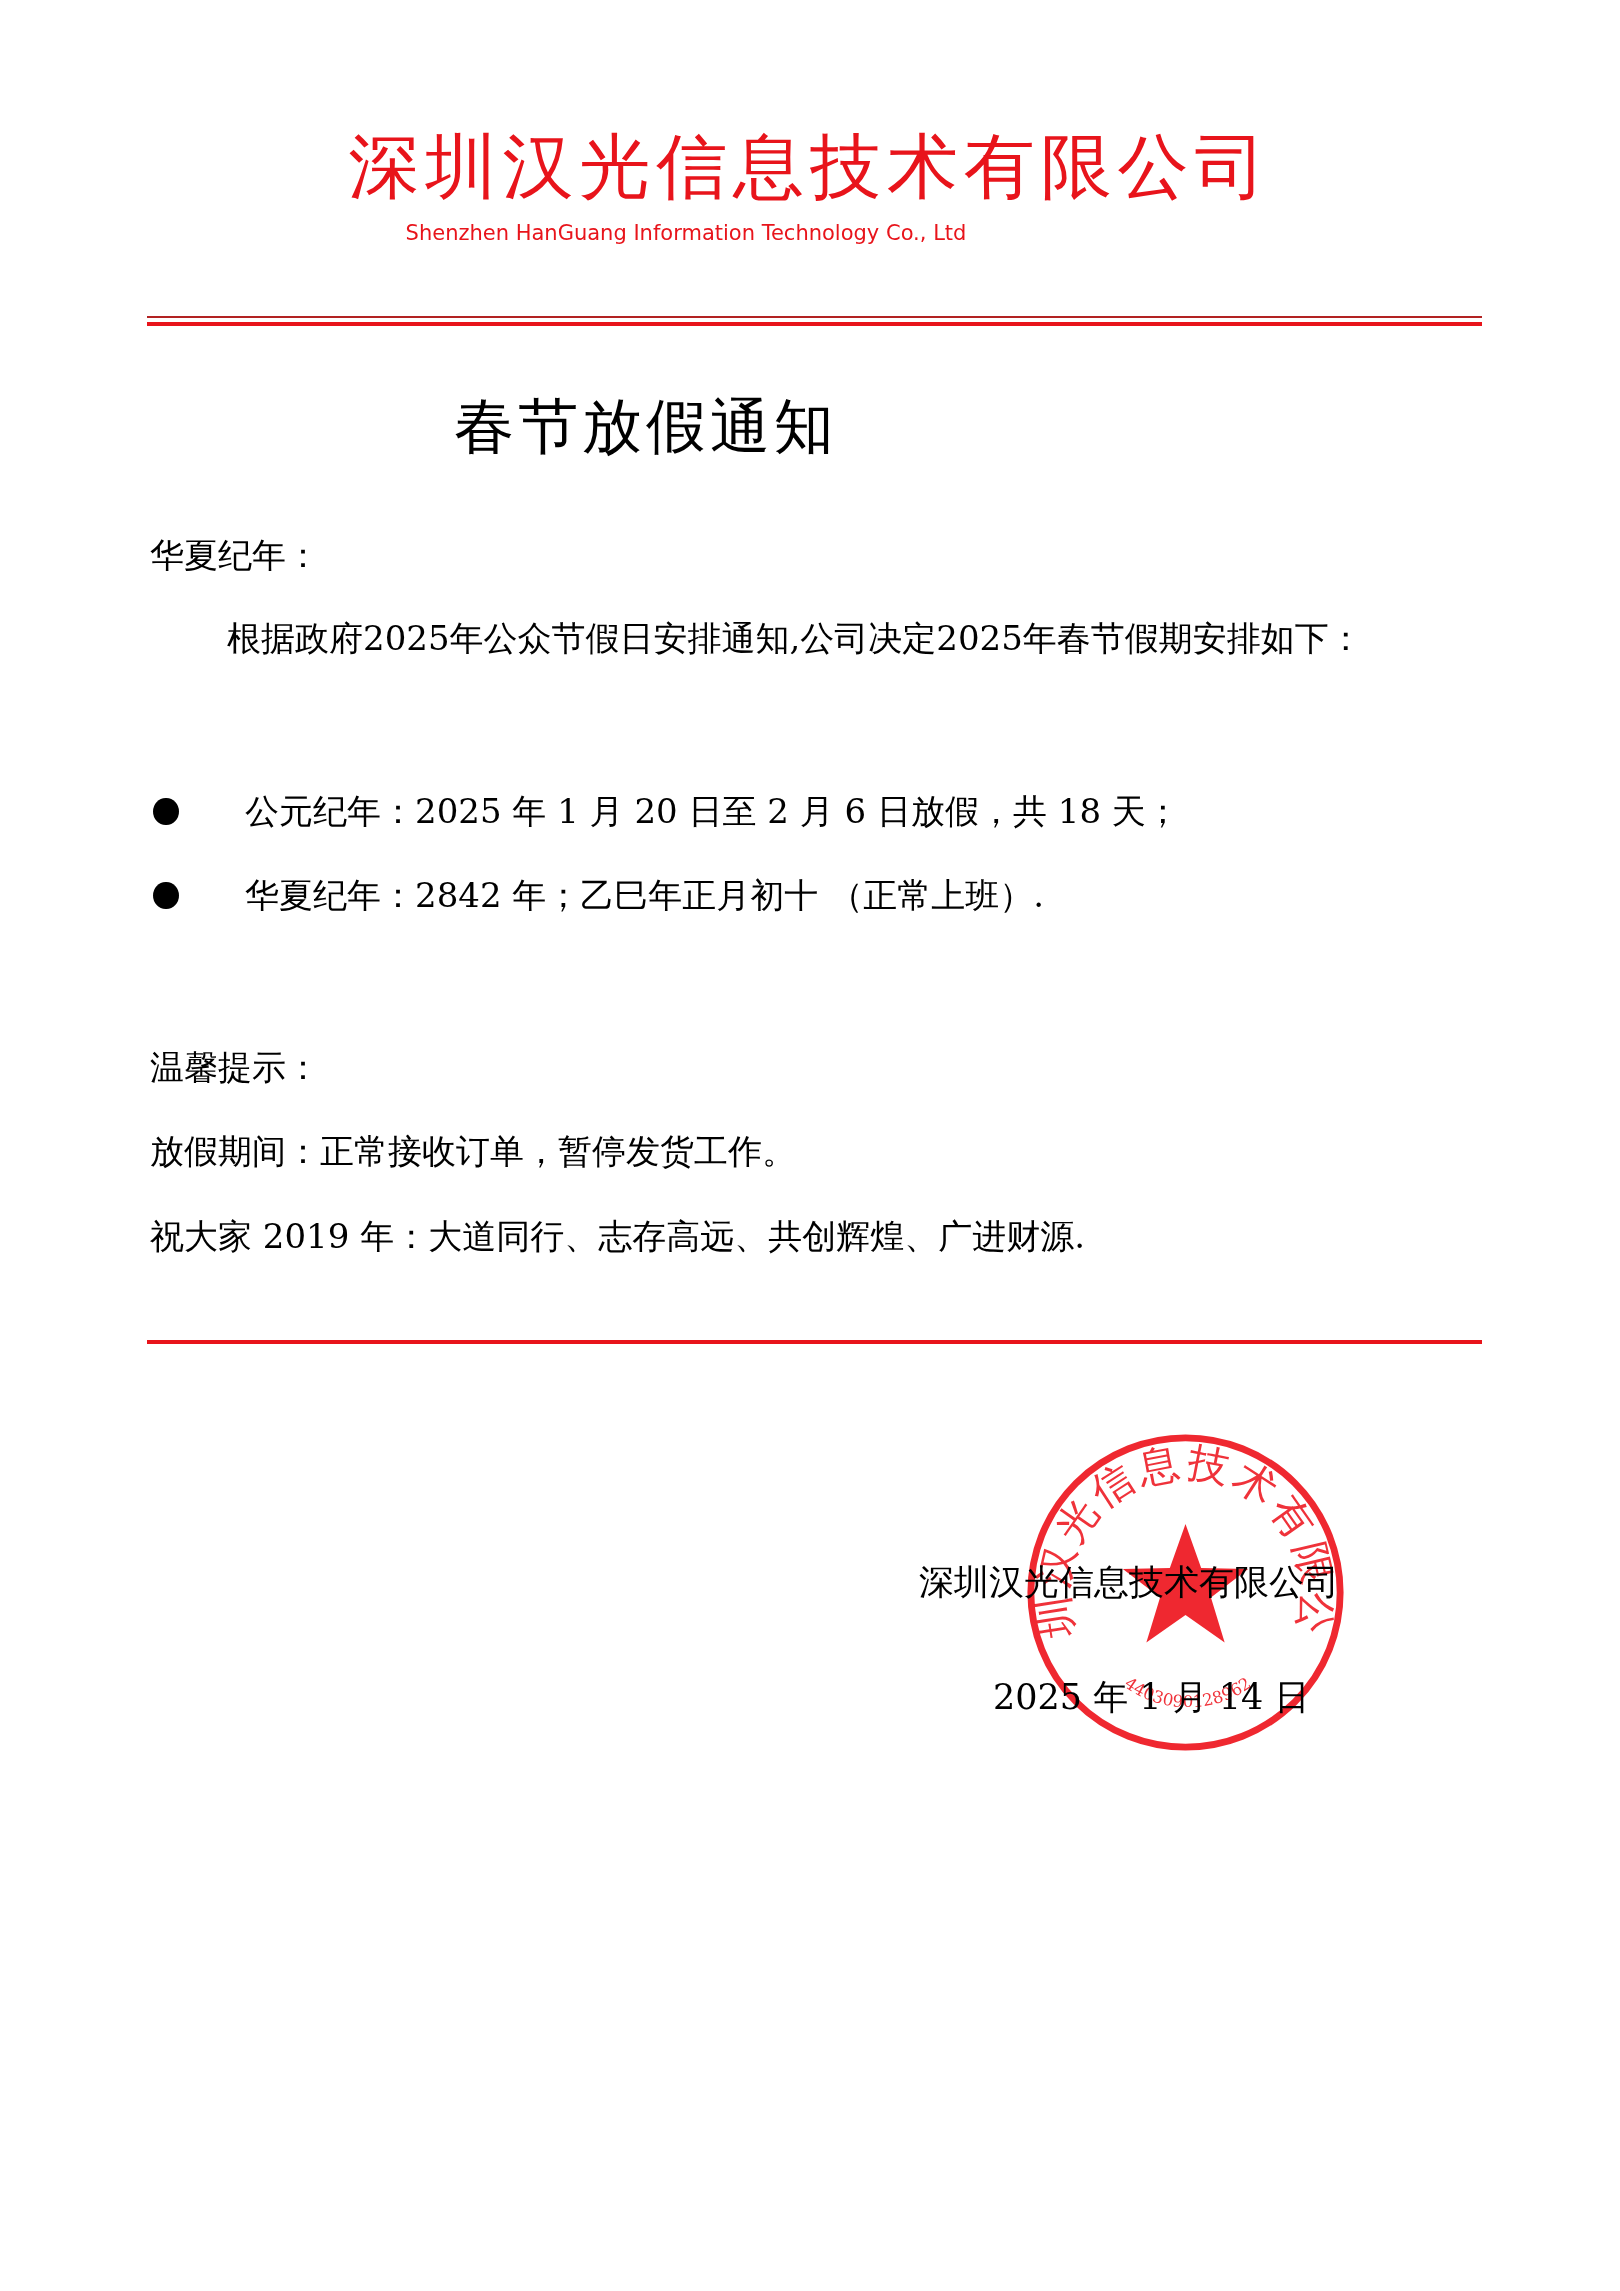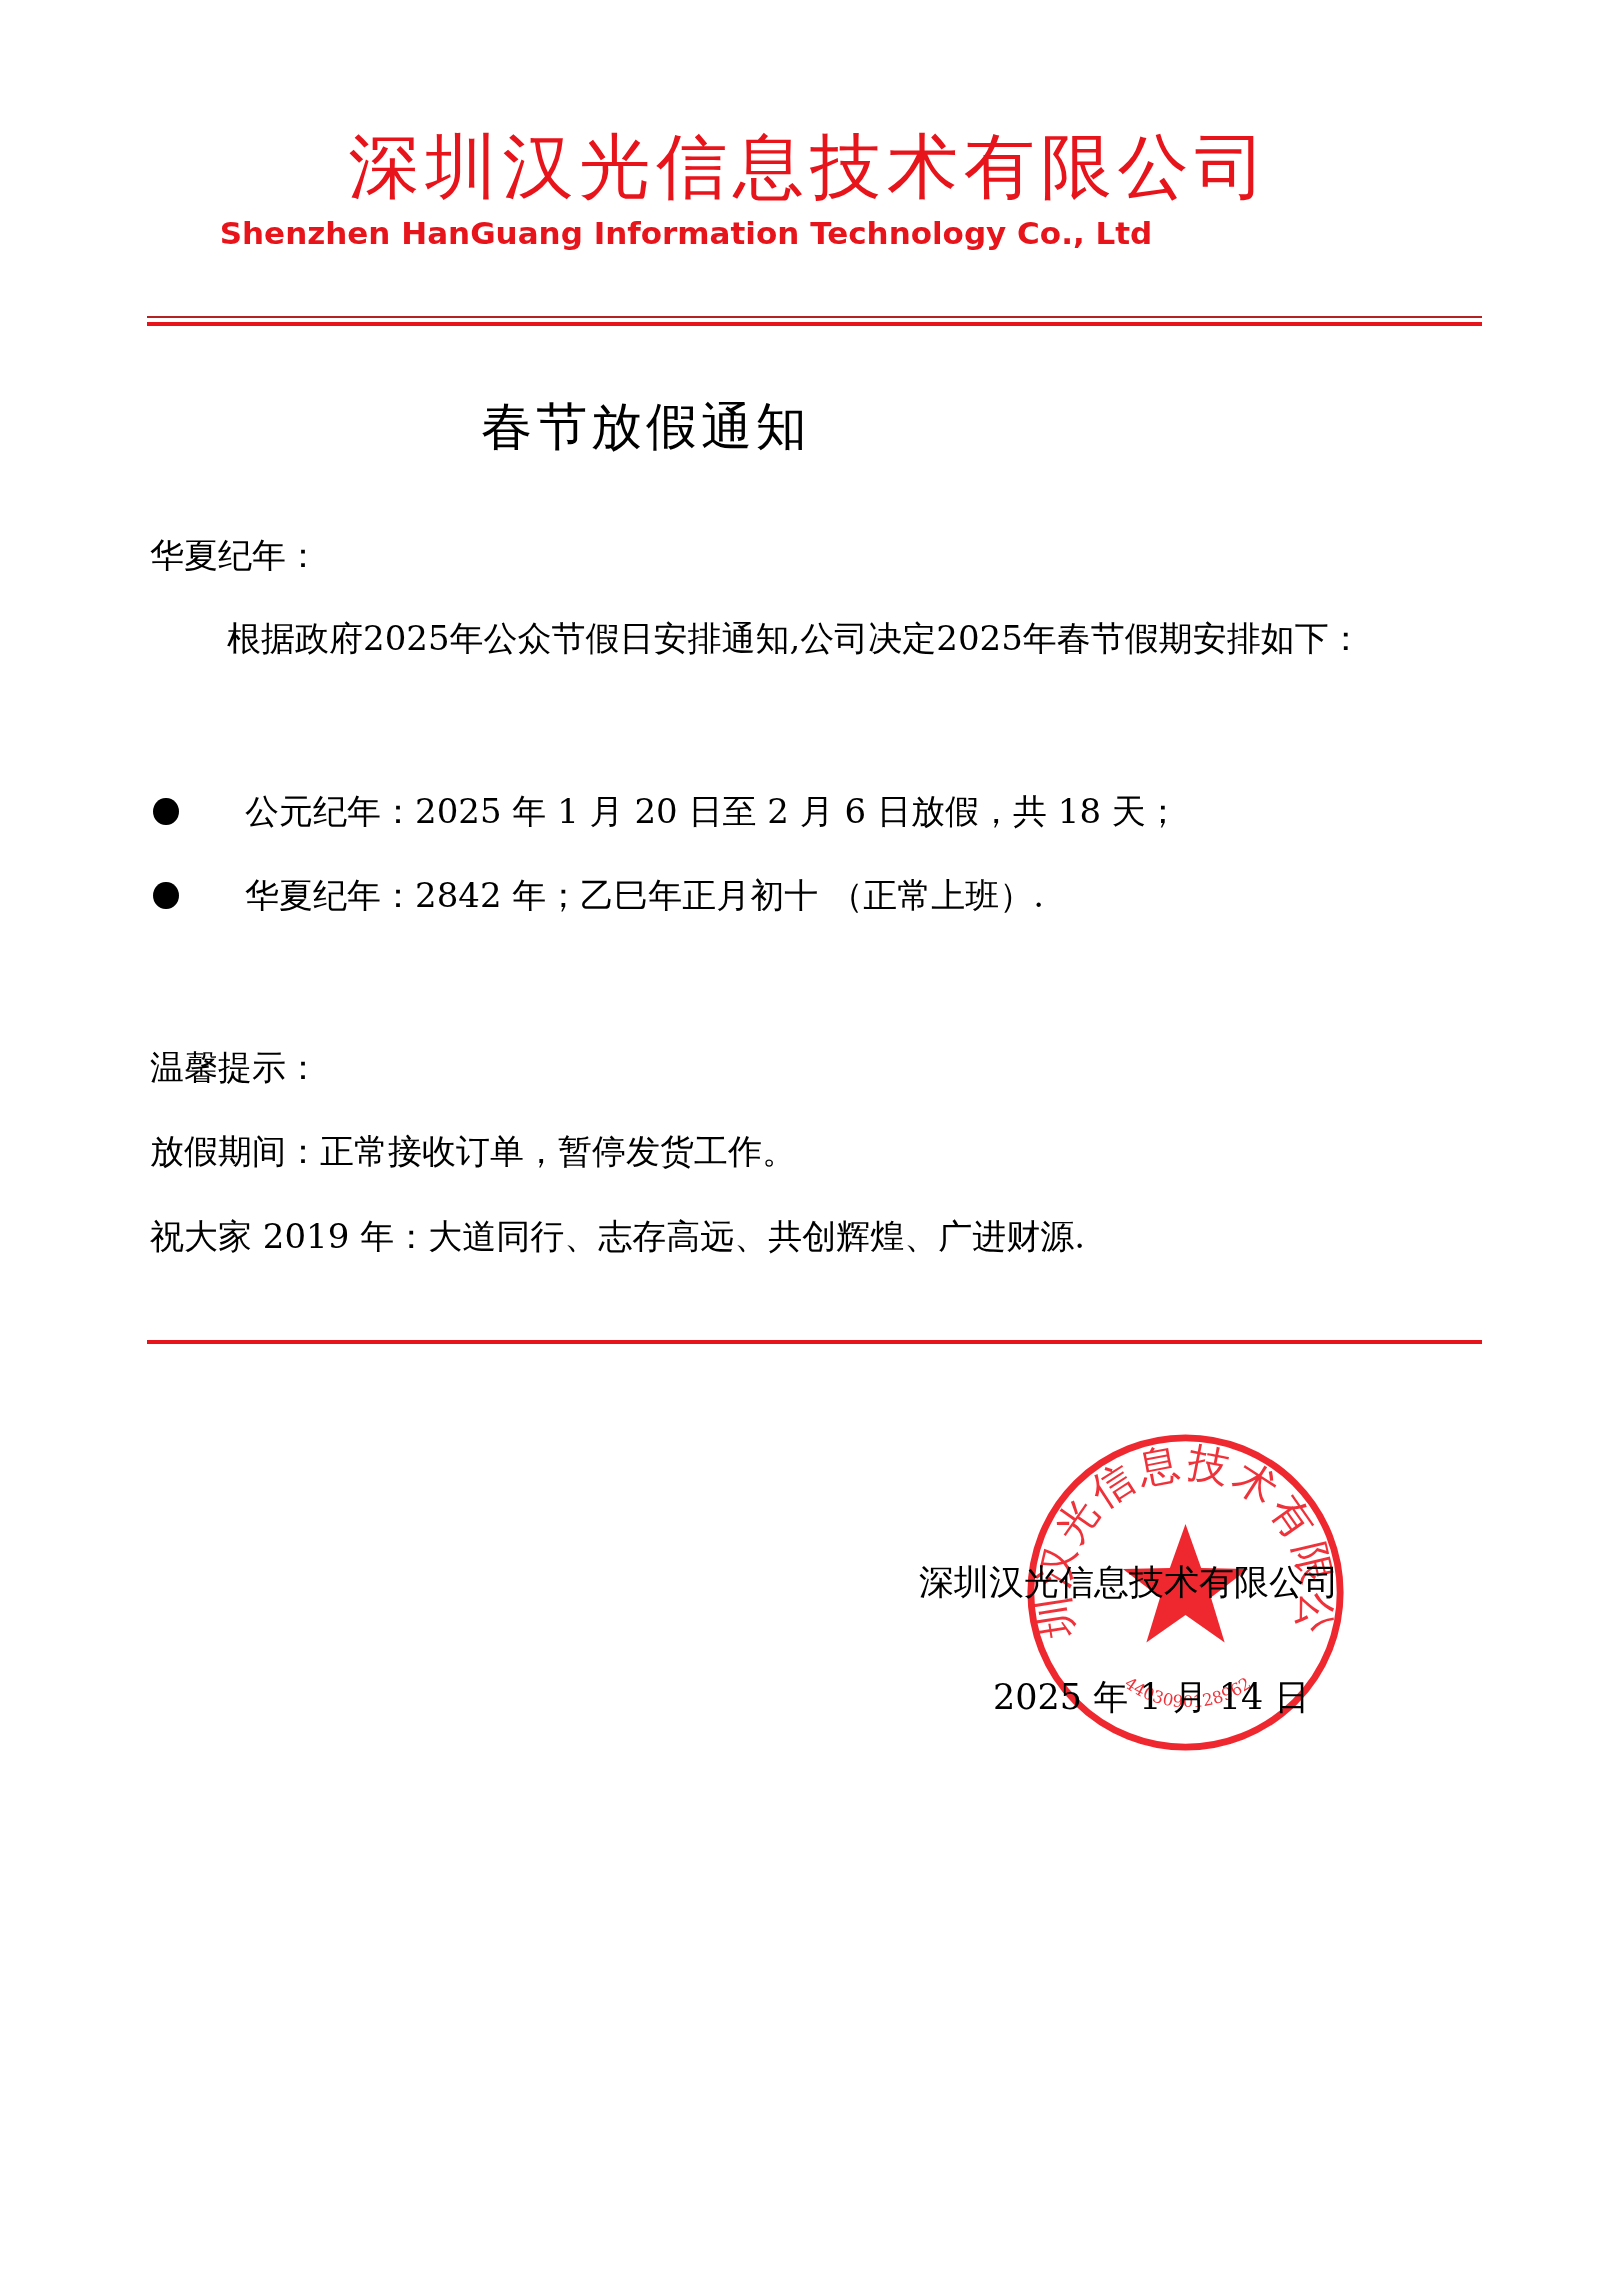--- a/index.html
+++ b/index.html
@@ -3,27 +3,27 @@
 <meta charset="utf-8">
 <style>
   html, body { margin: 0; padding: 0; background: #ffffff; }
   body { width: 1620px; height: 2292px; position: relative; overflow: hidden;
          font-family: "DejaVu Serif", "Liberation Serif", serif; color: #000; }
   .abs { position: absolute; white-space: nowrap; }
   .cn-title { left: 0; width: 1620px; text-align: center; top: 123px;
               font-size: 71px; color: #e8141b; letter-spacing: 5.9px; line-height: 88px;
               font-family: "DejaVu Serif", serif; }
   .en-title { left: 0; width: 1372px; text-align: center; top: 214px;
-              font-size: 31px; font-weight: bold; color: #e8141b; line-height: 39px;
+              font-size: 21px; font-weight: normal; color: #e8141b; line-height: 39px;
               font-family: "DejaVu Sans", "Liberation Sans", sans-serif; }
   .rule-thin { left: 147px; width: 1335px; top: 316px; height: 2px; background: #b22222; }
   .rule-thick { left: 147px; width: 1335px; top: 322px; height: 3.9px; background: #e8141b; }
   .rule-bottom { left: 147px; width: 1335px; top: 1340px; height: 3.9px; background: #e8141b; }
   .doc-title { left: 0; width: 1292px; text-align: center; top: 394px;
-               font-size: 51px; line-height: 65px; letter-spacing: 3.9px; }
+               font-size: 60px; line-height: 65px; letter-spacing: 3.9px; }
   .body-text { font-size: 34px; line-height: 43px; }
   .bullet-dot { width: 25.5px; height: 27.4px; border-radius: 50%; background: #000; }
   .signature { font-size: 35px; line-height: 43px; }
   .stamp { left: 1024px; top: 1431px; width: 323px; height: 323px; }
 </style>
 </head>
 <body>
 
 <div class="abs cn-title">深圳汉光信息技术有限公司</div>
 <div class="abs en-title">Shenzhen HanGuang Information Technology Co., Ltd</div>

